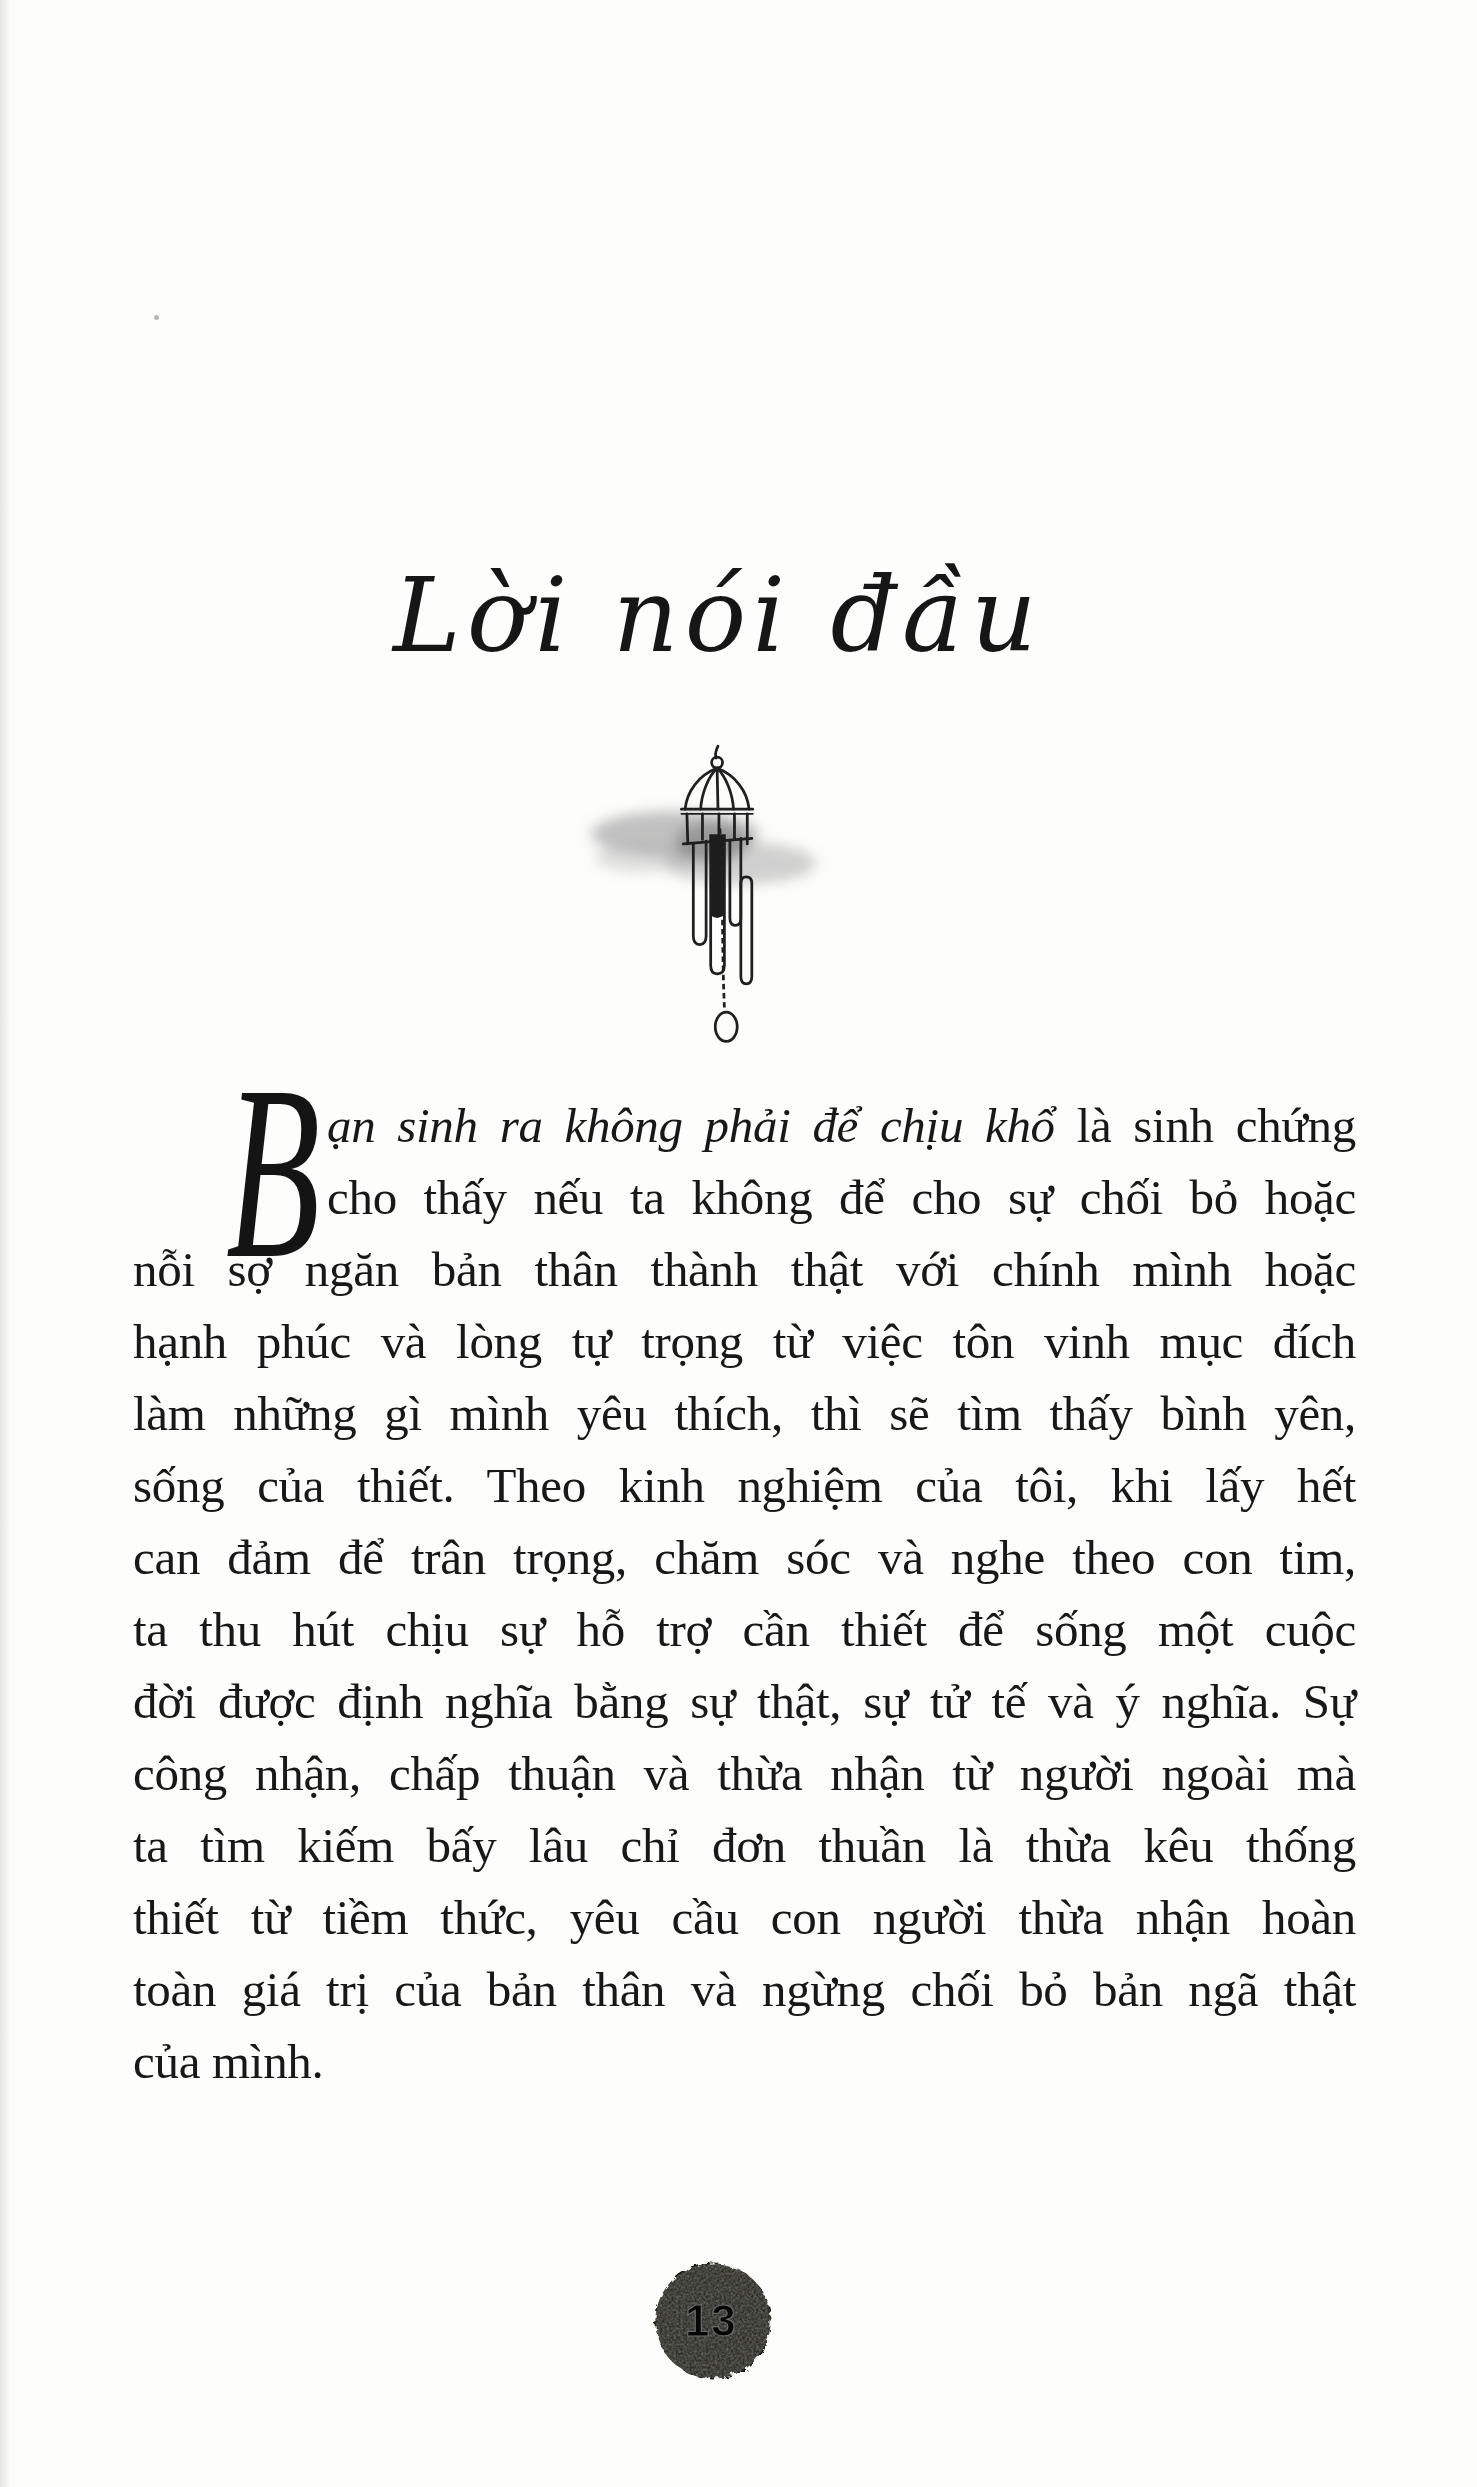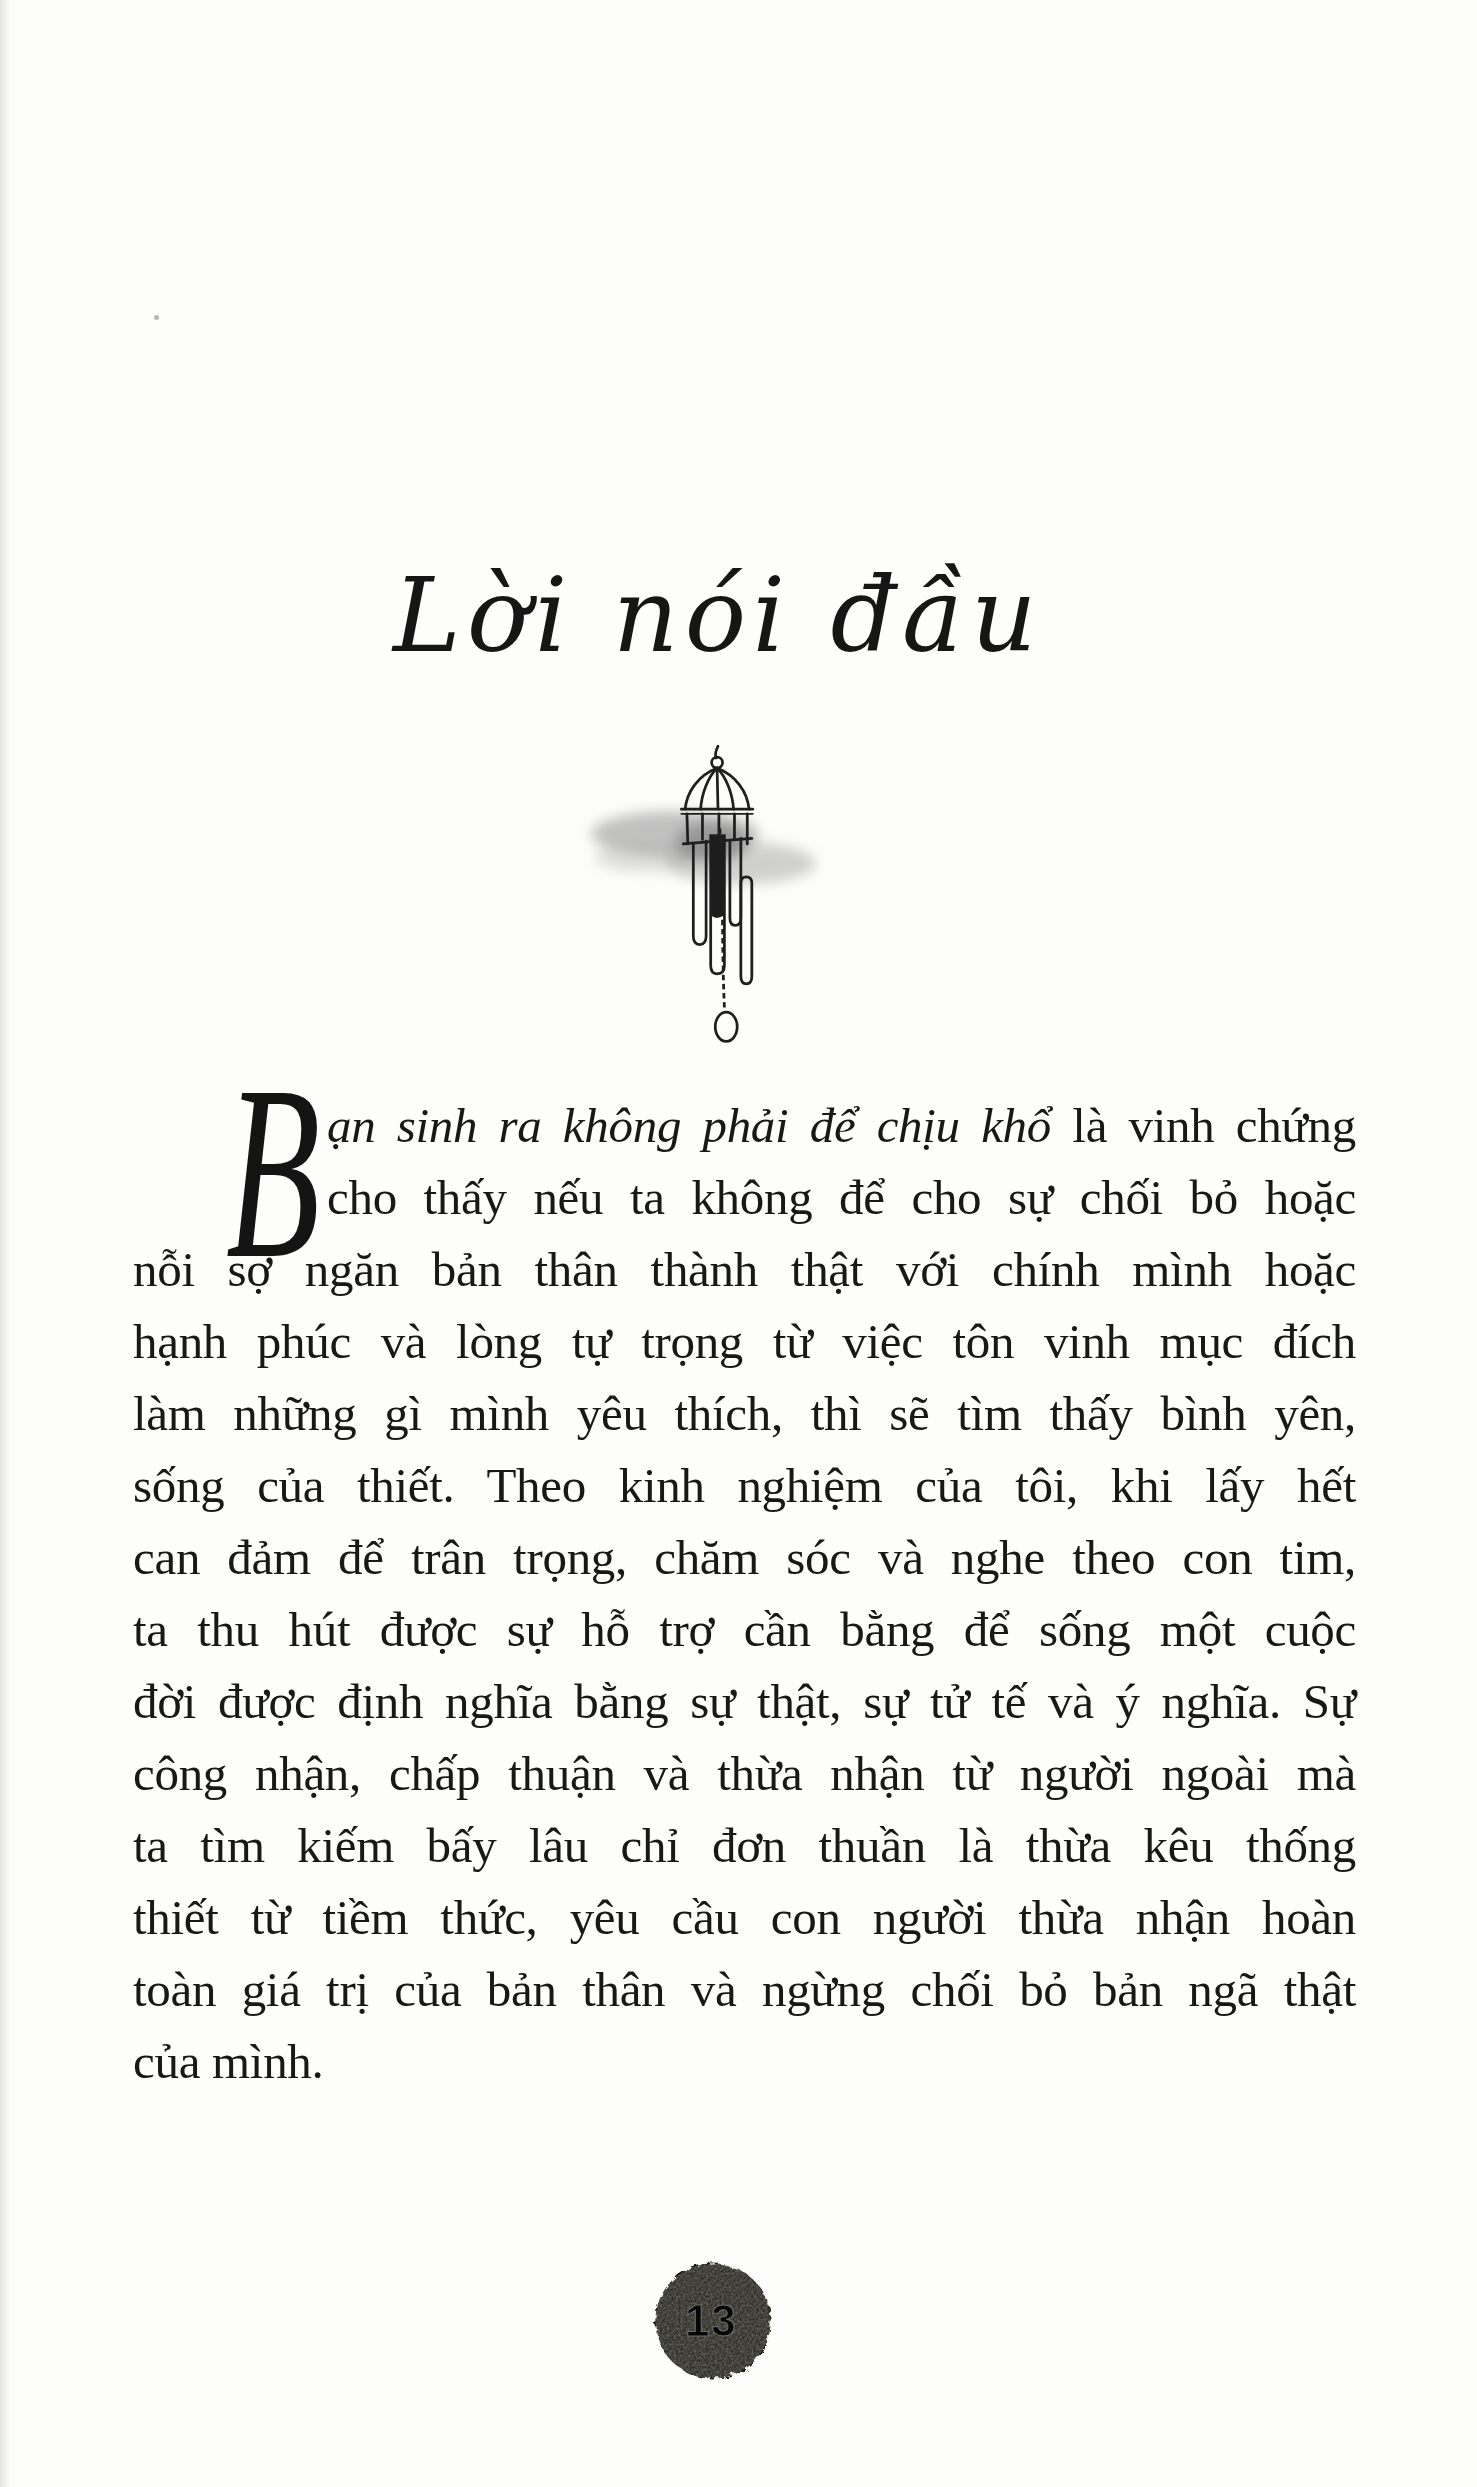--- a/index.html
+++ b/index.html
@@ -104,28 +104,28 @@
   </g>
   <g>
     <path d="M167,100 C171,160 169,230 172,296" fill="none" stroke="#1f1f1f" stroke-width="3" stroke-dasharray="6 4"></path>
     <ellipse cx="174" cy="317" rx="12" ry="16" fill="none" stroke="#1f1f1f" stroke-width="3"></ellipse>
   </g>
 </svg>
 
 <div class="para">
   <div class="dropcap">B</div>
   <div>
-      <div class="line indent"><span class="italic">ạn sinh ra không phải để chịu khổ</span><span> là vinh chứng</span></div>
+      <div class="line indent"><span class="italic">ạn sinh ra không phải để chịu khổ</span><span> là sinh chứng</span></div>
       <div class="line indent"><span>cho thấy nếu ta không để cho sự chối bỏ hoặc</span></div>
       <div class="line"><span>nỗi sợ ngăn bản thân thành thật với chính mình hoặc</span></div>
       <div class="line"><span>hạnh phúc và lòng tự trọng từ việc tôn vinh mục đích</span></div>
       <div class="line"><span>làm những gì mình yêu thích, thì sẽ tìm thấy bình yên,</span></div>
       <div class="line"><span>sống của thiết. Theo kinh nghiệm của tôi, khi lấy hết</span></div>
       <div class="line"><span>can đảm để trân trọng, chăm sóc và nghe theo con tim,</span></div>
-      <div class="line"><span>ta thu hút được sự hỗ trợ cần bằng để sống một cuộc</span></div>
+      <div class="line"><span>ta thu hút chịu sự hỗ trợ cần thiết để sống một cuộc</span></div>
       <div class="line"><span>đời được định nghĩa bằng sự thật, sự tử tế và ý nghĩa. Sự</span></div>
       <div class="line"><span>công nhận, chấp thuận và thừa nhận từ người ngoài mà</span></div>
       <div class="line"><span>ta tìm kiếm bấy lâu chỉ đơn thuần là thừa kêu thống</span></div>
       <div class="line"><span>thiết từ tiềm thức, yêu cầu con người thừa nhận hoàn</span></div>
       <div class="line"><span>toàn giá trị của bản thân và ngừng chối bỏ bản ngã thật</span></div>
       <div class="line last"><span>của mình.</span></div>
     </div>
 </div>
 
 <svg class="pagenum" width="128" height="128" viewBox="0 0 140 140">

